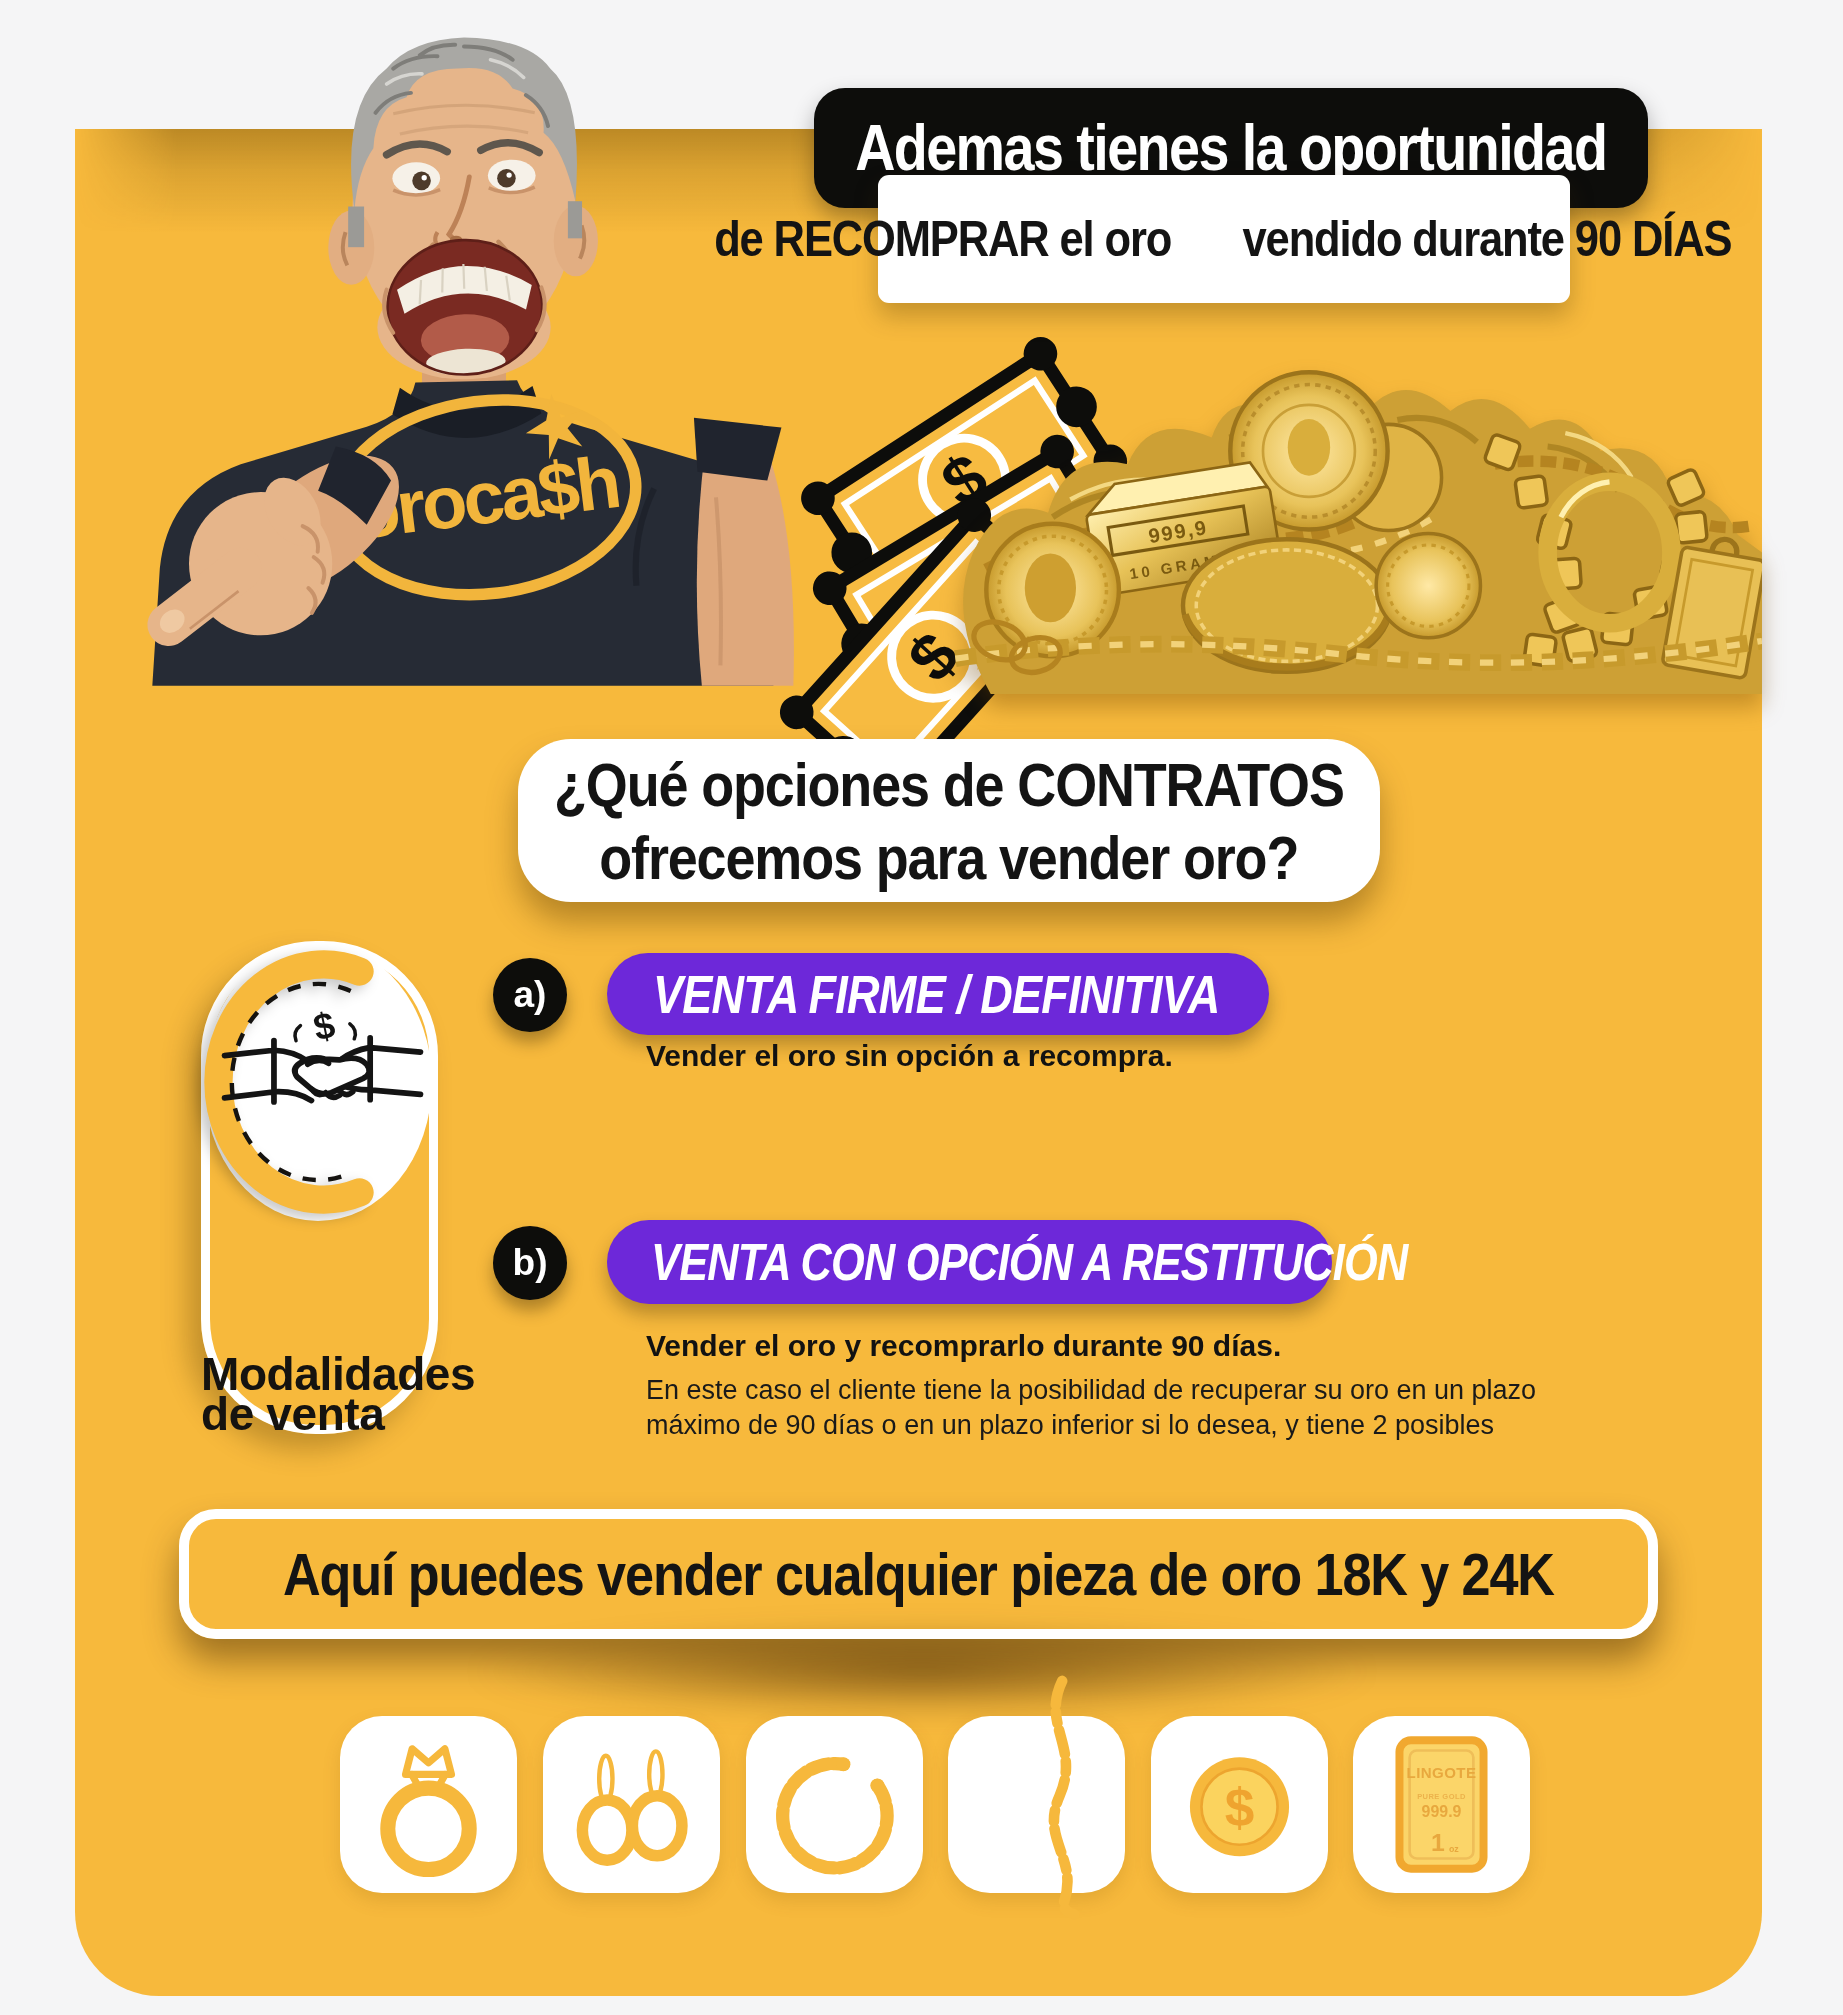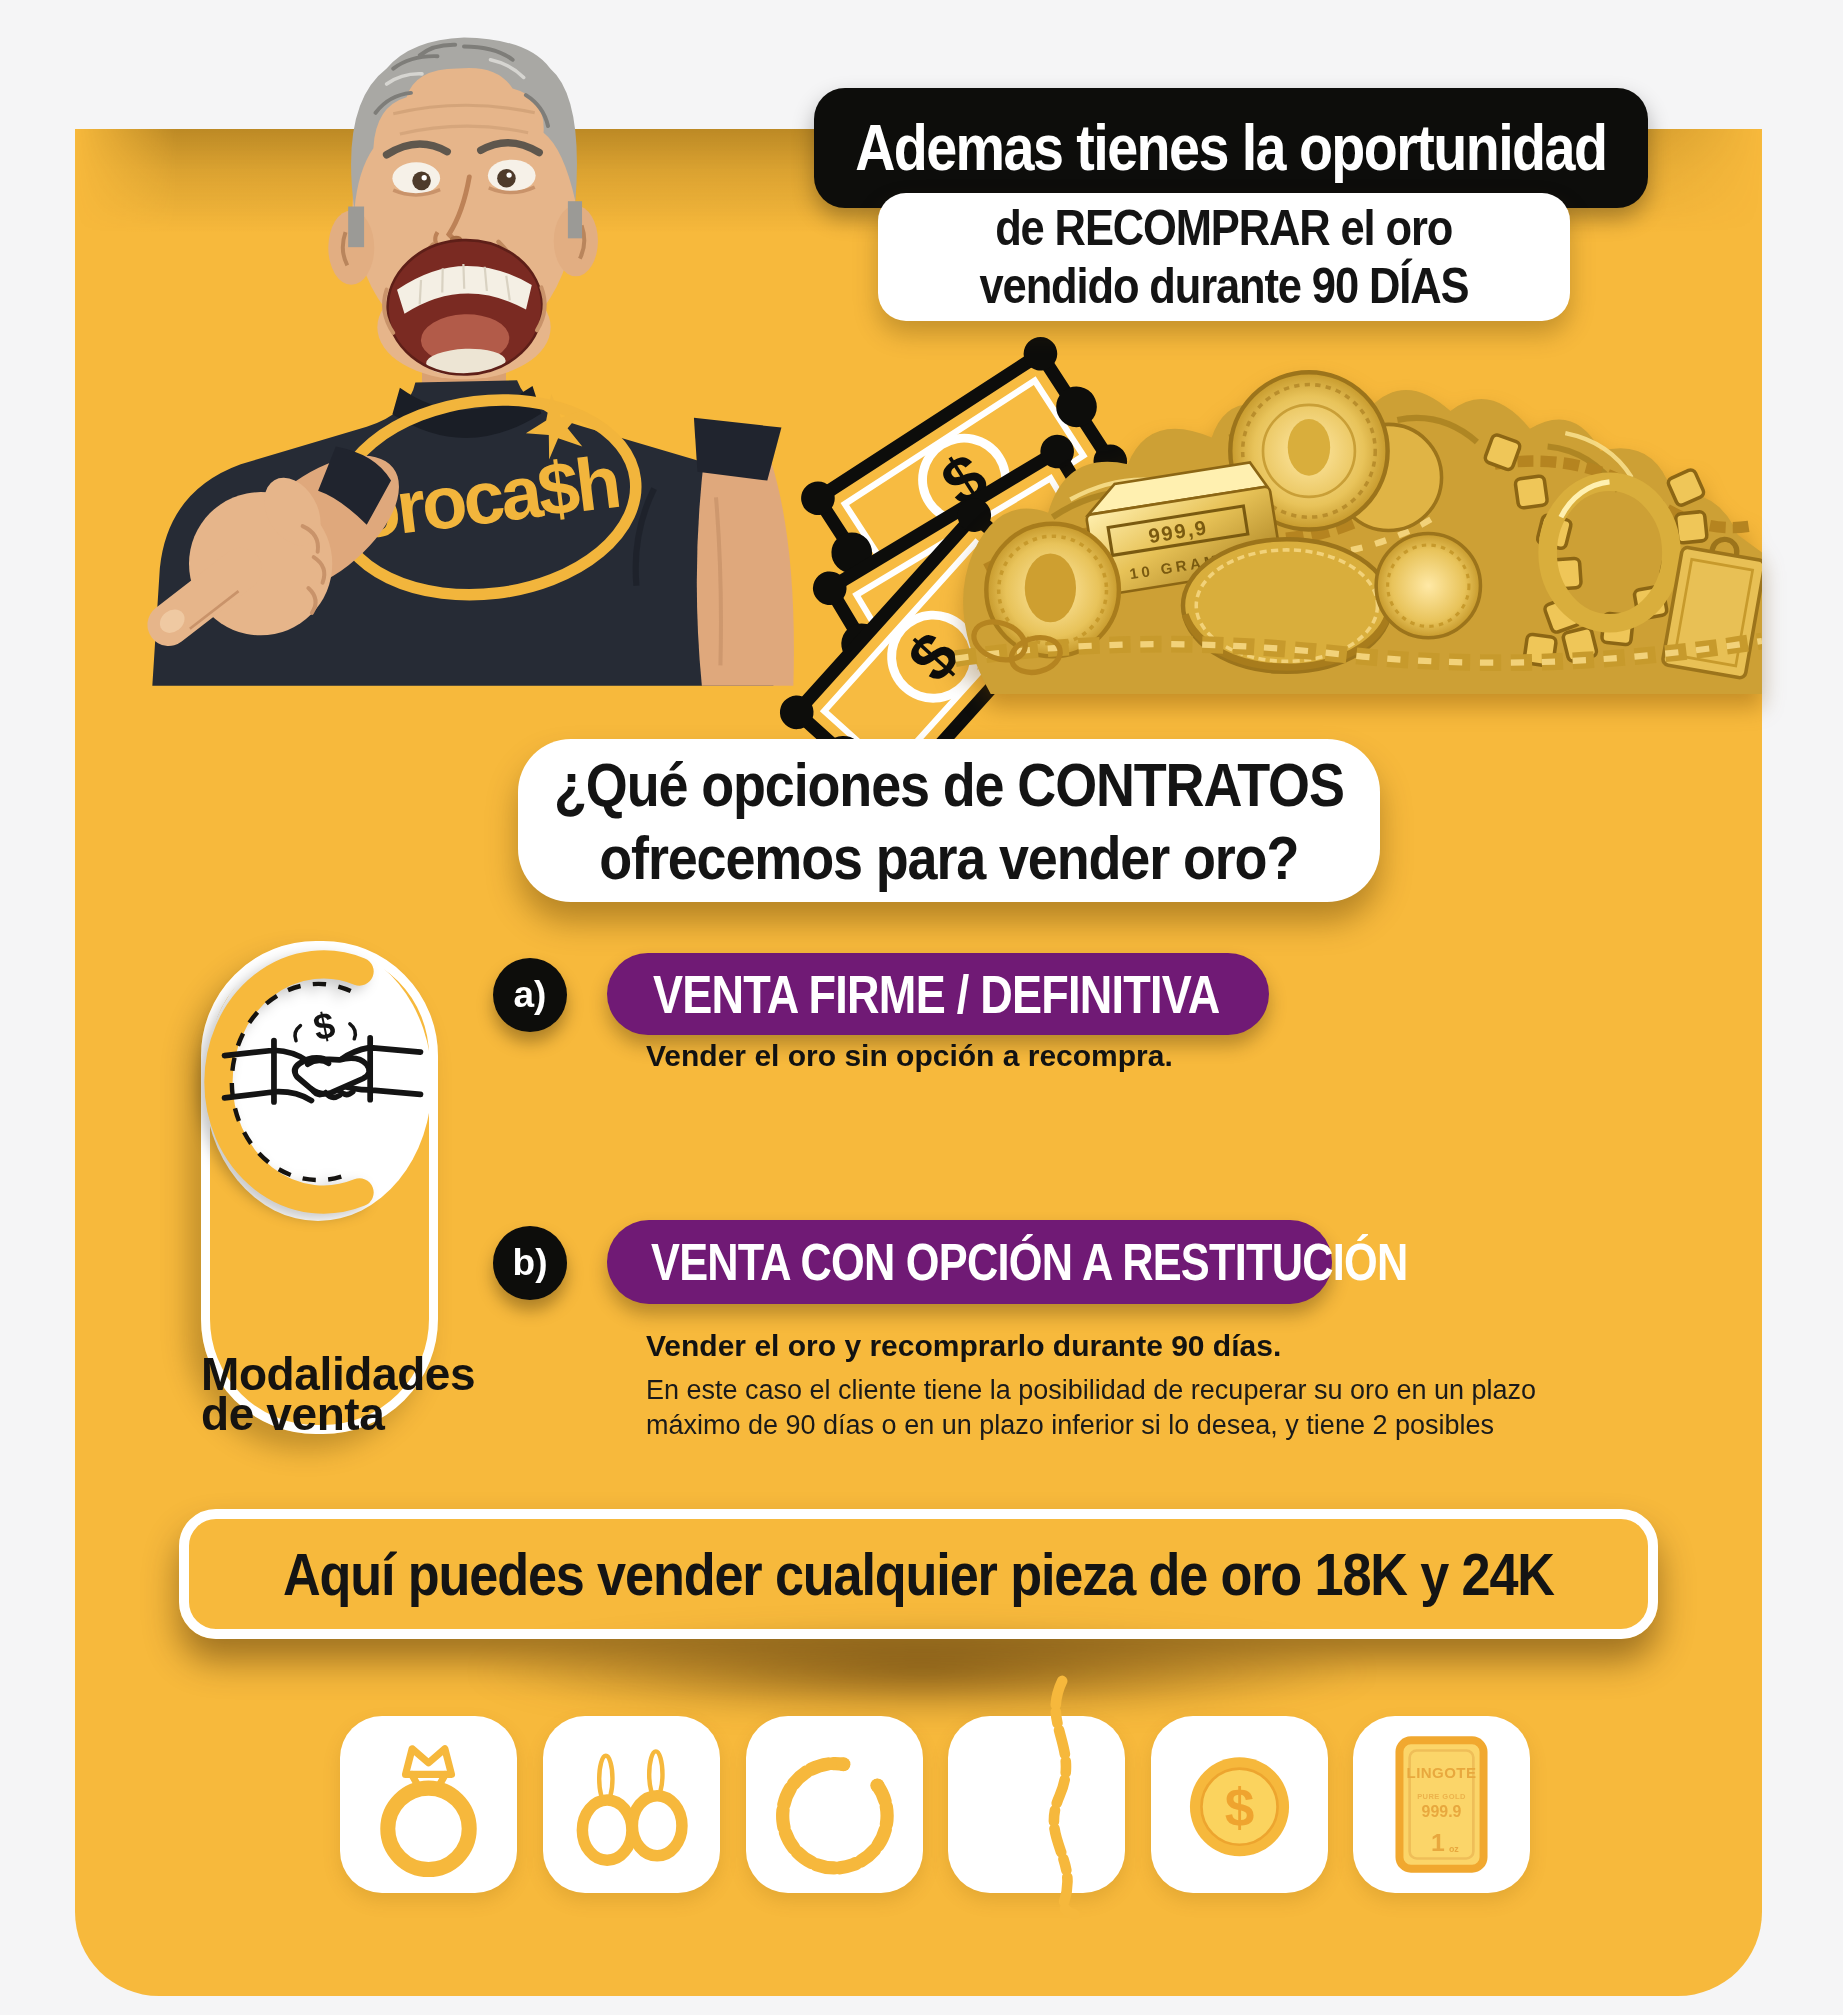--- a/index.html
+++ b/index.html
@@ -12,22 +12,22 @@
         border-radius:0 0 84px 84px;}
   .card-top-shadow{left:75px;top:129px;width:1687px;height:104px;
         background:linear-gradient(180deg,rgba(92,60,0,.38) 0%,rgba(92,60,0,.18) 40%,rgba(92,60,0,0) 100%);
         -webkit-mask-image:linear-gradient(90deg,transparent 0,#000 6%,#000 88%,transparent 100%);
         mask-image:linear-gradient(90deg,transparent 0,#000 6%,#000 88%,transparent 100%);}
 
   
   .banner-black{left:814px;top:88px;width:834px;height:120px;background:#0D0D0B;border-radius:31px;
         display:flex;align-items:center;justify-content:center;box-shadow:0 10.6px 22px rgba(0,0,0,.30);z-index:4;}
   .banner-black .t{color:#FFFFFF;font-size:64px;font-weight:800;letter-spacing:-1.8px;}
-  .banner-white{left:878px;top:193px;width:692px;height:128px;background:#FFFFFF;border-radius:28px;
-        display:flex;flex-direction:column;align-items:center;justify-content:center;
+  .banner-white{left:878px;top:175px;width:692px;height:128px;background:#FFFFFF;border-radius:11px;
+        display:flex;flex-direction:row;align-items:center;justify-content:center;
         box-shadow:0 12.4px 24px rgba(70,45,0,.28);z-index:5;}
   .banner-white .t{color:#141414;font-size:50px;font-weight:800;letter-spacing:-1.3px;line-height:58px;}
 
   .cond{display:inline-block;transform:scaleX(.87);transform-origin:50% 50%;white-space:nowrap;}
   .condL{display:inline-block;transform:scaleX(.85);transform-origin:0 50%;white-space:nowrap;}
 
   
   .question-box{left:486px;top:739px;width:862px;height:163px;background:#FFFFFF;border-radius:53px;
         display:flex;flex-direction:column;align-items:center;justify-content:center;
         box-shadow:0 20px 31px rgba(80,50,0,.38);z-index:6;margin-left:32px;}
@@ -39,22 +39,22 @@
   .mod-ellipse{left:204px;top:943px;width:228px;height:278px;background:#FFFFFF;border-radius:50%;z-index:6;}
   .mod-arc{left:204px;top:943px;width:228px;height:278px;z-index:7;filter:drop-shadow(-6.2px 5.3px 6.2px rgba(0,0,0,.22));}
   .handshake{left:221px;top:998px;width:203px;height:146px;z-index:8;}
   .mod-label{left:201px;top:1354px;width:237px;text-align:left;z-index:7;color:#151310;
         font-size:46px;font-weight:800;line-height:40px;letter-spacing:-0.4px;}
 
   
   .opt-circle{width:74px;height:74px;background:#0D0D0B;border-radius:50%;color:#FFFFFF;
         display:flex;align-items:center;justify-content:center;font-size:37px;font-weight:800;
         box-shadow:0 10.6px 15.5px rgba(40,25,0,.35);z-index:5;}
-  .opt-pill{background:#701a75;border-radius:42px;display:flex;align-items:center;
-        box-shadow:0 10.6px 17.7px rgba(40,25,0,.30);z-index:5;}
+  .opt-pill{background:#6d28d9;border-radius:42px;display:flex;align-items:center;
+        box-shadow:0 10.6px 17.7px rgba(40,25,0,.30);z-index:5;font-style:italic;}
   .opt-pill .t{color:#FFFFFF;font-weight:800;letter-spacing:-0.9px;}
   .opt-subtitle{color:#121212;font-size:30px;font-weight:700;white-space:nowrap;z-index:5;}
   .opt-body{color:#1A1A1A;font-size:27px;font-weight:400;line-height:35px;white-space:nowrap;z-index:5;}
 
   
   .footer-box{left:179px;top:1509px;width:1479px;height:130px;border:10.6px solid #FFFFFF;border-radius:37px;
         box-sizing:border-box;display:flex;align-items:center;justify-content:center;z-index:5;
         box-shadow:0 22px 35px rgba(55,32,0,.45);}
   .footer-box .t{color:#141414;font-size:60px;font-weight:800;letter-spacing:-1.3px;}
   .footer-glow{left:274px;top:1618px;width:1296px;height:133px;z-index:4;

